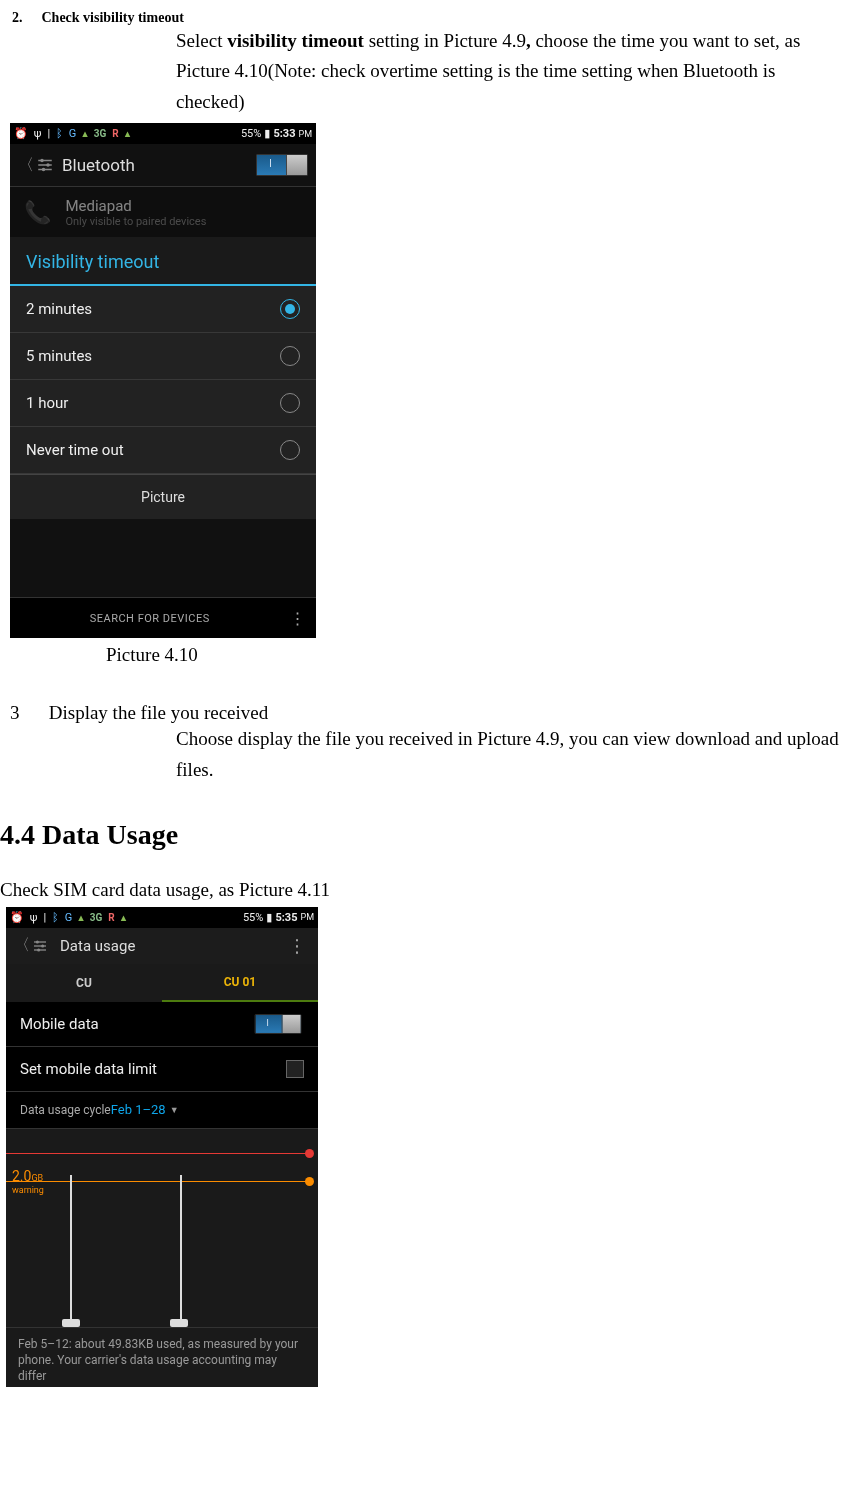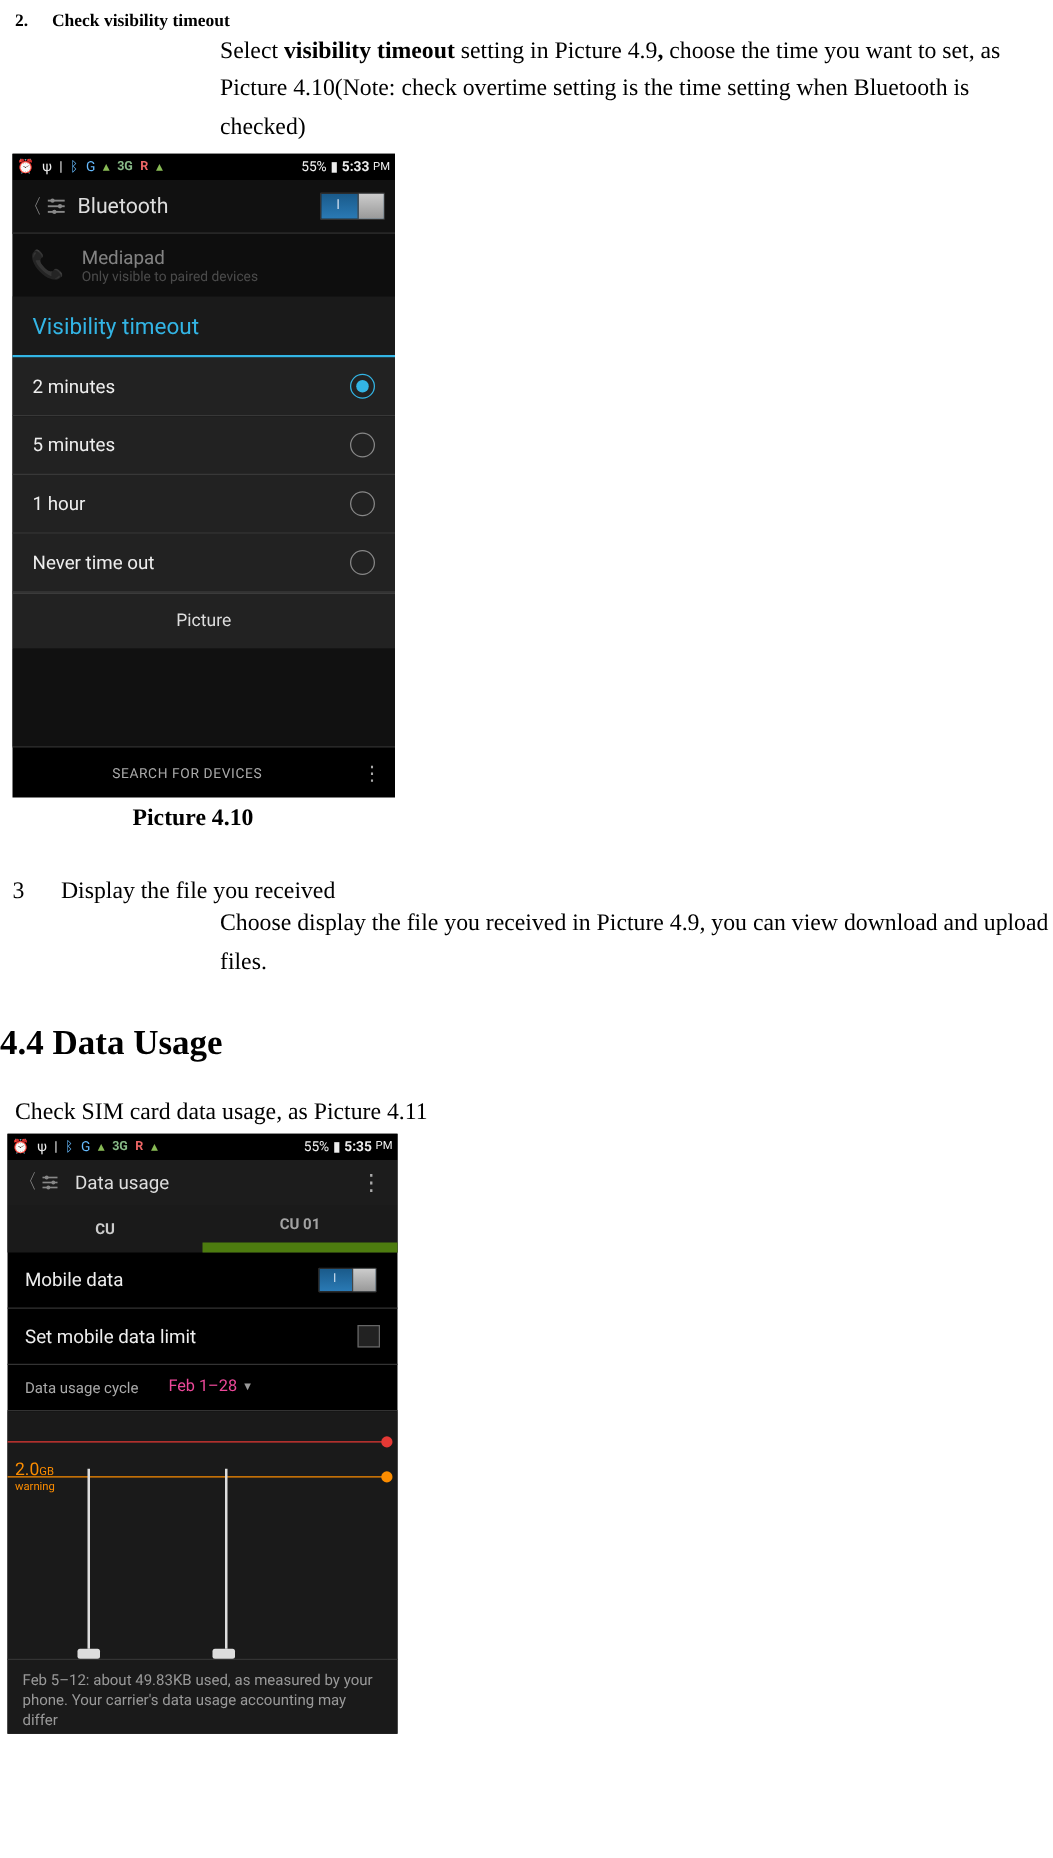--- a/index.html
+++ b/index.html
@@ -28,35 +28,35 @@
 .dialog-title{background:#1a1a1a;color:#33b5e5;padding:14px 16px 12px;font-size:18px;border-bottom:2px solid #33b5e5}
 .radio-row{height:46px;display:flex;align-items:center;justify-content:space-between;padding:0 16px;background:#222;border-bottom:1px solid #383838;color:#eee;font-size:15px}
 .radio{width:18px;height:18px;border:1px solid #888;border-radius:50%;display:flex;align-items:center;justify-content:center}
 .radio.sel{border-color:#33b5e5}
 .radio.sel::after{content:"";width:10px;height:10px;background:#33b5e5;border-radius:50%}
 .cancel-row{height:44px;display:flex;align-items:center;justify-content:center;background:#222;color:#ddd;font-size:14px;border-top:1px solid #444}
 .bt-footer{height:78px;background:#111}
 .search-row{height:40px;display:flex;align-items:center;justify-content:center;color:#aaa;font-size:11px;letter-spacing:.5px;border-top:1px solid #333}
 .search-dots{margin-left:auto;padding-right:10px;color:#aaa;font-size:16px}
 .search-lbl{flex:1;text-align:center}
-.caption{font-weight:bold;font-size:19px;margin:6px 0 0 106px}
+.caption{font-weight:normal;font-size:19px;margin:6px 0 0 106px}
 .item3-row{margin:36px 0 0 10px;font-size:19px}
 .item3-num{display:inline-block;width:34px}
 .h2{font-weight:bold;font-size:28px;margin:34px 0 0 0}
-.body-line{font-size:19px;margin:28px 0 6px 12px}
+.body-line{font-size:19px;margin:28px 0 6px 0}
 .du-header{height:36px;display:flex;align-items:center;padding:0 8px;background:#1c1c1c}
 .du-title{flex:1;color:#ddd;font-size:15px;margin-left:4px}
 .du-dots{color:#aaa;font-size:18px;padding:0 4px}
 .tabs{display:flex;height:38px;background:#1a1a1a}
 .tab{flex:1;display:flex;align-items:center;justify-content:center;color:#ccc;font-size:12px;font-weight:bold}
-.tab.active{border-bottom:8px solid #4d7c0f;color:#a3a3a3}
+.tab.active{border-bottom:2px solid #4d7c0f;color:#eab308}
 .row-sw{height:44px;display:flex;align-items:center;justify-content:space-between;padding:0 14px;border-bottom:1px solid #333;color:#eee;font-size:15px}
 .chk{width:16px;height:16px;border:1px solid #666;background:#222}
 .cycle-row{height:36px;display:flex;align-items:center;padding:0 14px;color:#aaa;font-size:12px;border-bottom:1px solid #333}
-.cycle-val{color:#ec4899;margin-left:24px;font-size:13px}
+.cycle-val{color:#0ea5e9;margin-left:0;font-size:13px}
 .cycle-tri{color:#999;margin-left:4px;font-size:9px}
 .chart{height:198px;background:#1a1a1a;position:relative;border-bottom:1px solid #333}
 .warn-line{position:absolute;top:52px;left:0;right:8px;height:1px;background:#fb8c00}
 .warn-dot{position:absolute;top:48px;right:4px;width:9px;height:9px;background:#fb8c00;border-radius:50%}
 .limit-line{position:absolute;top:24px;left:0;right:8px;height:1px;background:#e53935}
 .limit-dot{position:absolute;top:20px;right:4px;width:9px;height:9px;background:#e53935;border-radius:50%}
 .warn-lbl{position:absolute;top:40px;left:6px;color:#fb8c00;font-size:14px;line-height:1}
 .warn-sub{position:absolute;top:56px;left:6px;color:#fb8c00;font-size:9px}
 .sel-bar{position:absolute;bottom:8px;left:64px;width:108px;height:144px;border-left:2px solid #ddd;border-right:2px solid #ddd}
 .sel-tab-l{position:absolute;bottom:0;left:56px;width:18px;height:8px;background:#ddd;border-radius:2px}

